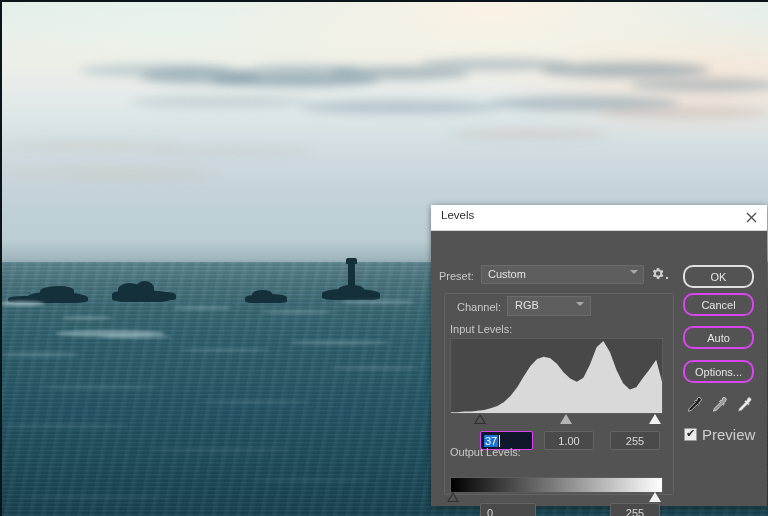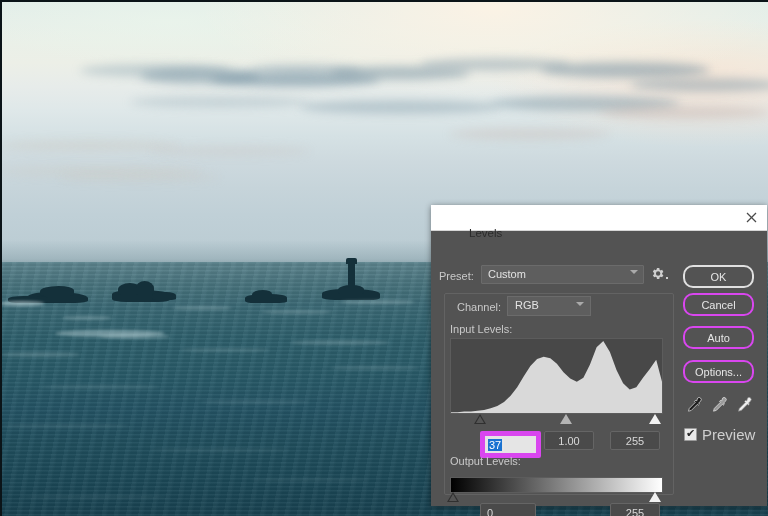--- a/index.html
+++ b/index.html
@@ -123,24 +123,23 @@
   }
   .titlebar {
     position: relative;
     height: 25px;
     background: #ffffff;
     border-bottom: 1px solid #d6d6d6;
   }
   .titlebar .title {
     position: absolute;
     left: 10px;
-    top: 22px;
+    top: 4px;
     font-size: 11.5px;
     color: #2b2b2b;
-    margin-left: 28px;
   }
   .close-btn {
     position: absolute;
     right: 0px;
     top: 0px;
     width: 32px;
     height: 24px;
     display: flex;
     align-items: center;
     justify-content: center;
@@ -216,21 +215,21 @@
   }
   .channel-select .chev {
     position: absolute; right: 6px; top: 5px;
     width: 0; height: 0;
     border-left: 4px solid transparent;
     border-right: 4px solid transparent;
     border-top: 4px solid #aaaaaa;
   }
 
   .input-levels-label { left: 19px; top: 92px; }
-  .output-levels-label { left: 19px; top: 224px; }
+  .output-levels-label { left: 19px; top: 215px; }
 
   .histogram {
     position: absolute;
     left: 19px; top: 107px;
     width: 211px; height: 74px;
     background: #484848;
     border: 1px solid #5c5c5c;
     overflow: hidden;
   }
   .histogram svg { display: block; }
@@ -269,22 +268,22 @@
     background: #4a4a4a;
     border: 1px solid #656565;
     border-radius: 2px;
     font-size: 11px;
     color: #d8d8d8;
     display: flex;
     align-items: center;
     justify-content: center;
   }
   .numfield.focused {
-    background: #e5e5e5;
-    border: 5px solid #d946ef;
+    background: #0f172a;
+    border: 1px solid #d946ef;
   }
   .numfield.focused .sel {
     background: #1a72d1;
     color: #ffffff;
     padding: 0 1px;
   }
   .numfield.focused .caret {
     display: inline-block;
     width: 1px;
     height: 12px;

